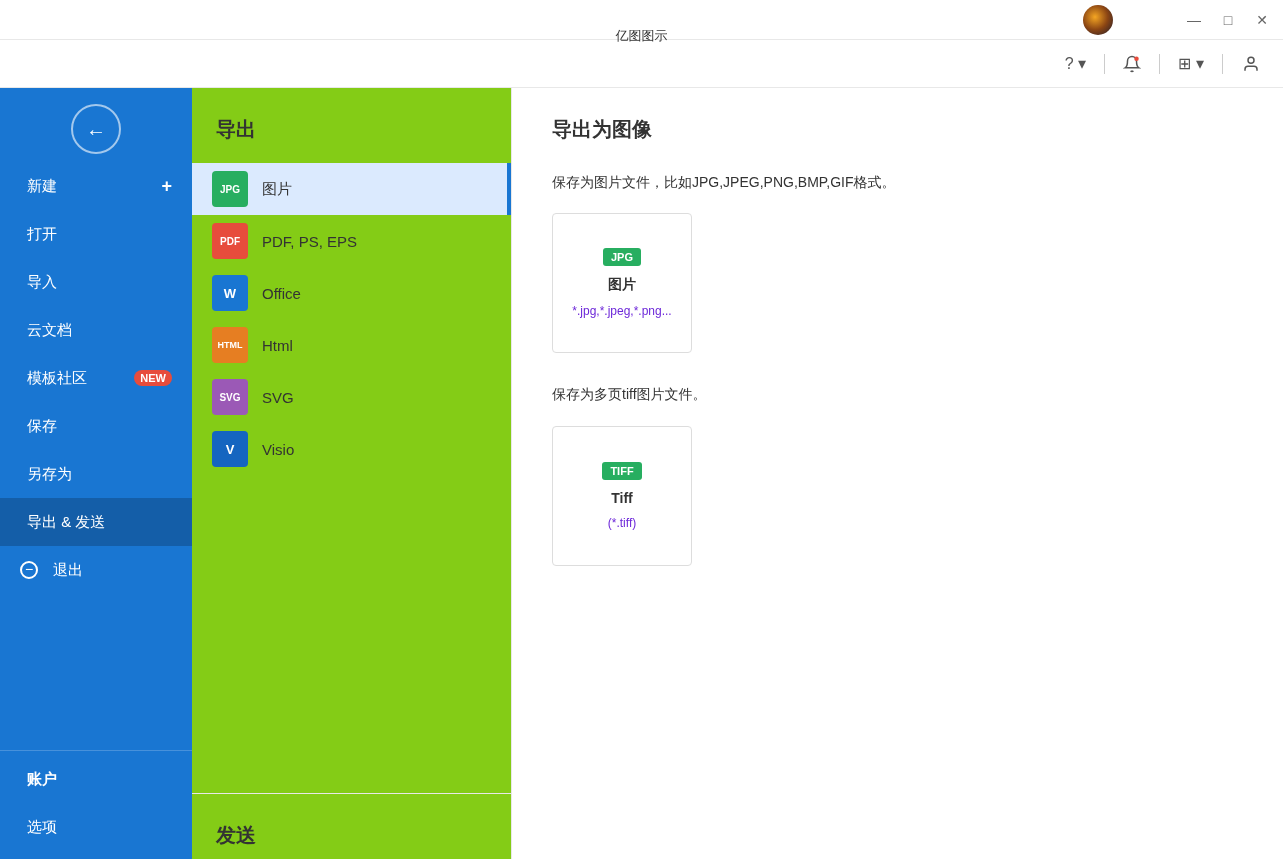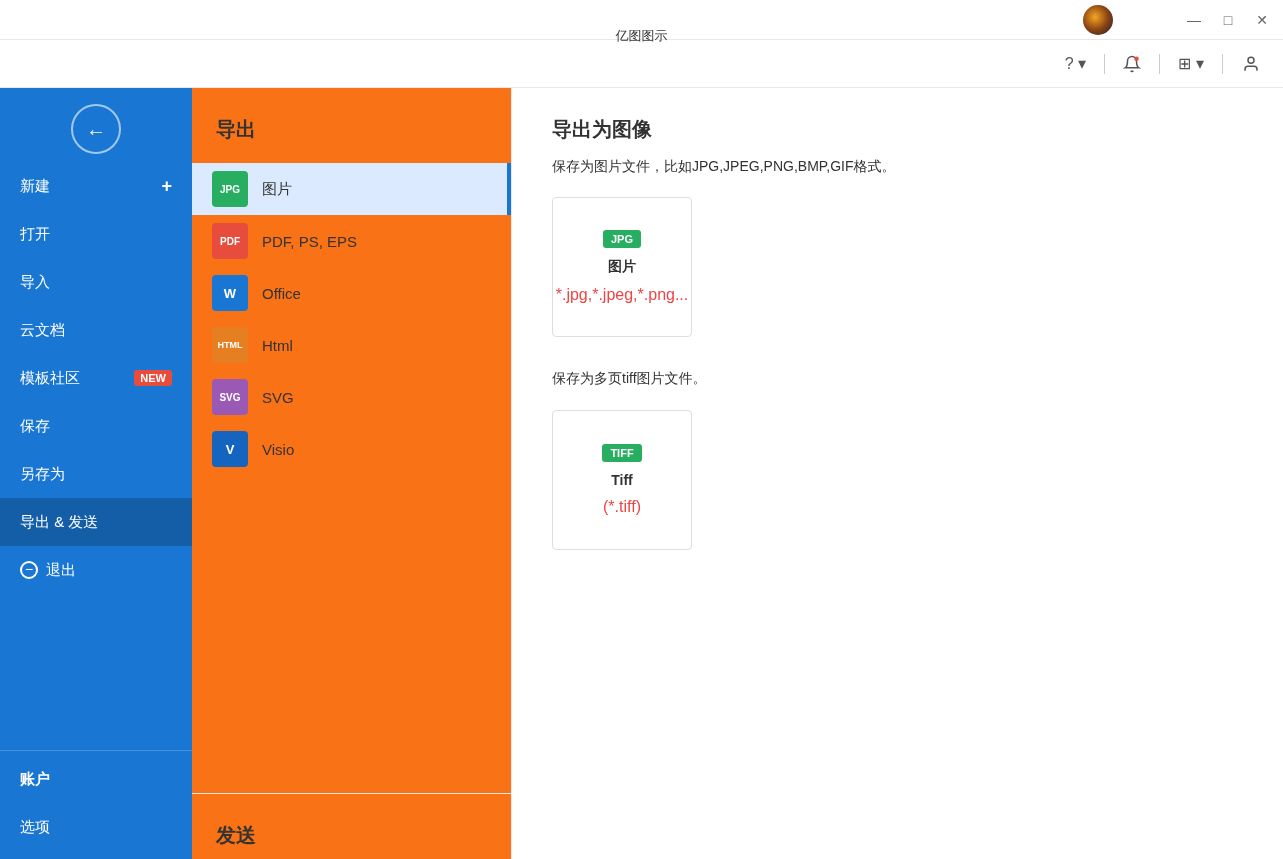--- a/index.html
+++ b/index.html
@@ -114,36 +114,36 @@
       height: 48px;
       padding: 0 20px;
       color: #fff;
       font-size: 15px;
       cursor: pointer;
       position: relative;
     }
     .sidebar-item.active {
       background: rgba(0,0,0,0.2);
     }
-    .sidebar-item-label { flex: 1; }
+    .sidebar-item-label { flex: 1; margin-left: 7px; }
     .sidebar-new-btn {
       display: flex;
       align-items: center;
       gap: 4px;
     }
     .sidebar-new-btn .plus {
       font-size: 18px;
       font-weight: bold;
     }
     .badge-new {
       background: #e74c3c;
       color: #fff;
       font-size: 11px;
       padding: 2px 6px;
-      border-radius: 3px;
+      border-radius: 8px;
       font-weight: bold;
     }
     .sidebar-bottom {
       padding-bottom: 8px;
     }
     .sidebar-divider {
       height: 1px;
       background: rgba(255,255,255,0.2);
       margin: 4px 0;
     }
@@ -169,21 +169,21 @@
       transform: translate(-50%, -55%);
     }
 
     
     .middle-panel {
       width: 320px;
       border-right: 1px solid #e8e8e8;
       display: flex;
       flex-direction: column;
       flex-shrink: 0;
-      background: #f97316;
+      background: #84cc16;
     }
     .panel-title {
       font-size: 20px;
       font-weight: bold;
       color: #333;
       padding: 28px 24px 20px;
     }
     .export-list {
       list-style: none;
       flex: 1;
@@ -248,21 +248,21 @@
     
     .right-panel {
       flex: 1;
       padding: 28px 40px;
       overflow-y: auto;
     }
     .right-panel-title {
       font-size: 20px;
       font-weight: bold;
       color: #333;
-      margin-bottom: 12px;
+      margin-bottom: 28px;
     }
     .right-desc {
       font-size: 14px;
       color: #333;
       margin-bottom: 20px;
       line-height: 1.6;
     }
     .format-cards {
       display: flex;
       gap: 16px;
@@ -287,22 +287,22 @@
       font-size: 11px;
       font-weight: bold;
       color: #fff;
     }
     .format-card-name {
       font-size: 14px;
       color: #333;
       font-weight: bold;
     }
     .format-card-ext {
-      font-size: 16px;
-      color: #ef4444;
+      font-size: 12px;
+      color: #6d28d9;
     }
 
     
     .icon-jpg { background: #27ae60; }
     .icon-pdf { background: #e74c3c; }
     .icon-html { background: #e67e22; }
     .icon-svg { background: #9b59b6; }
 
     .word-icon-wrap {
       width: 36px; height: 36px;

